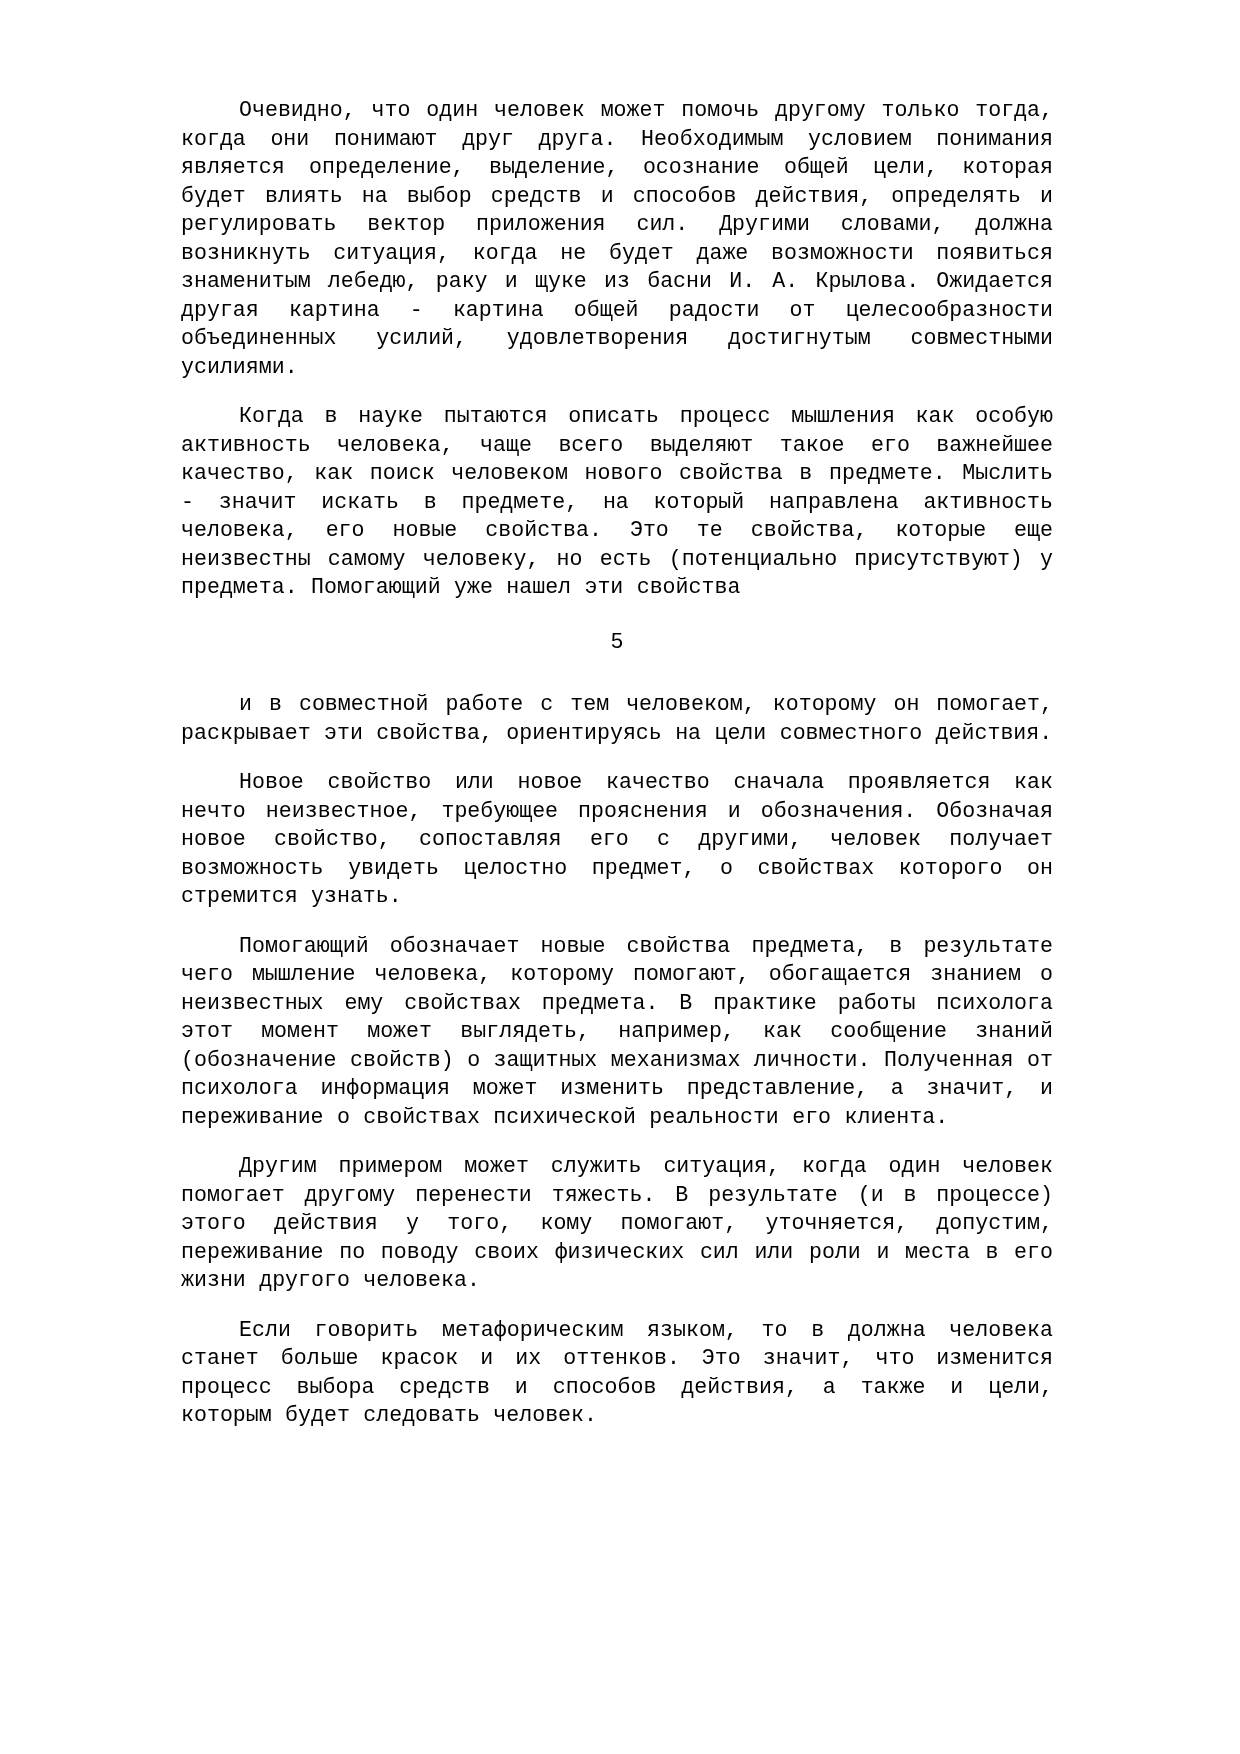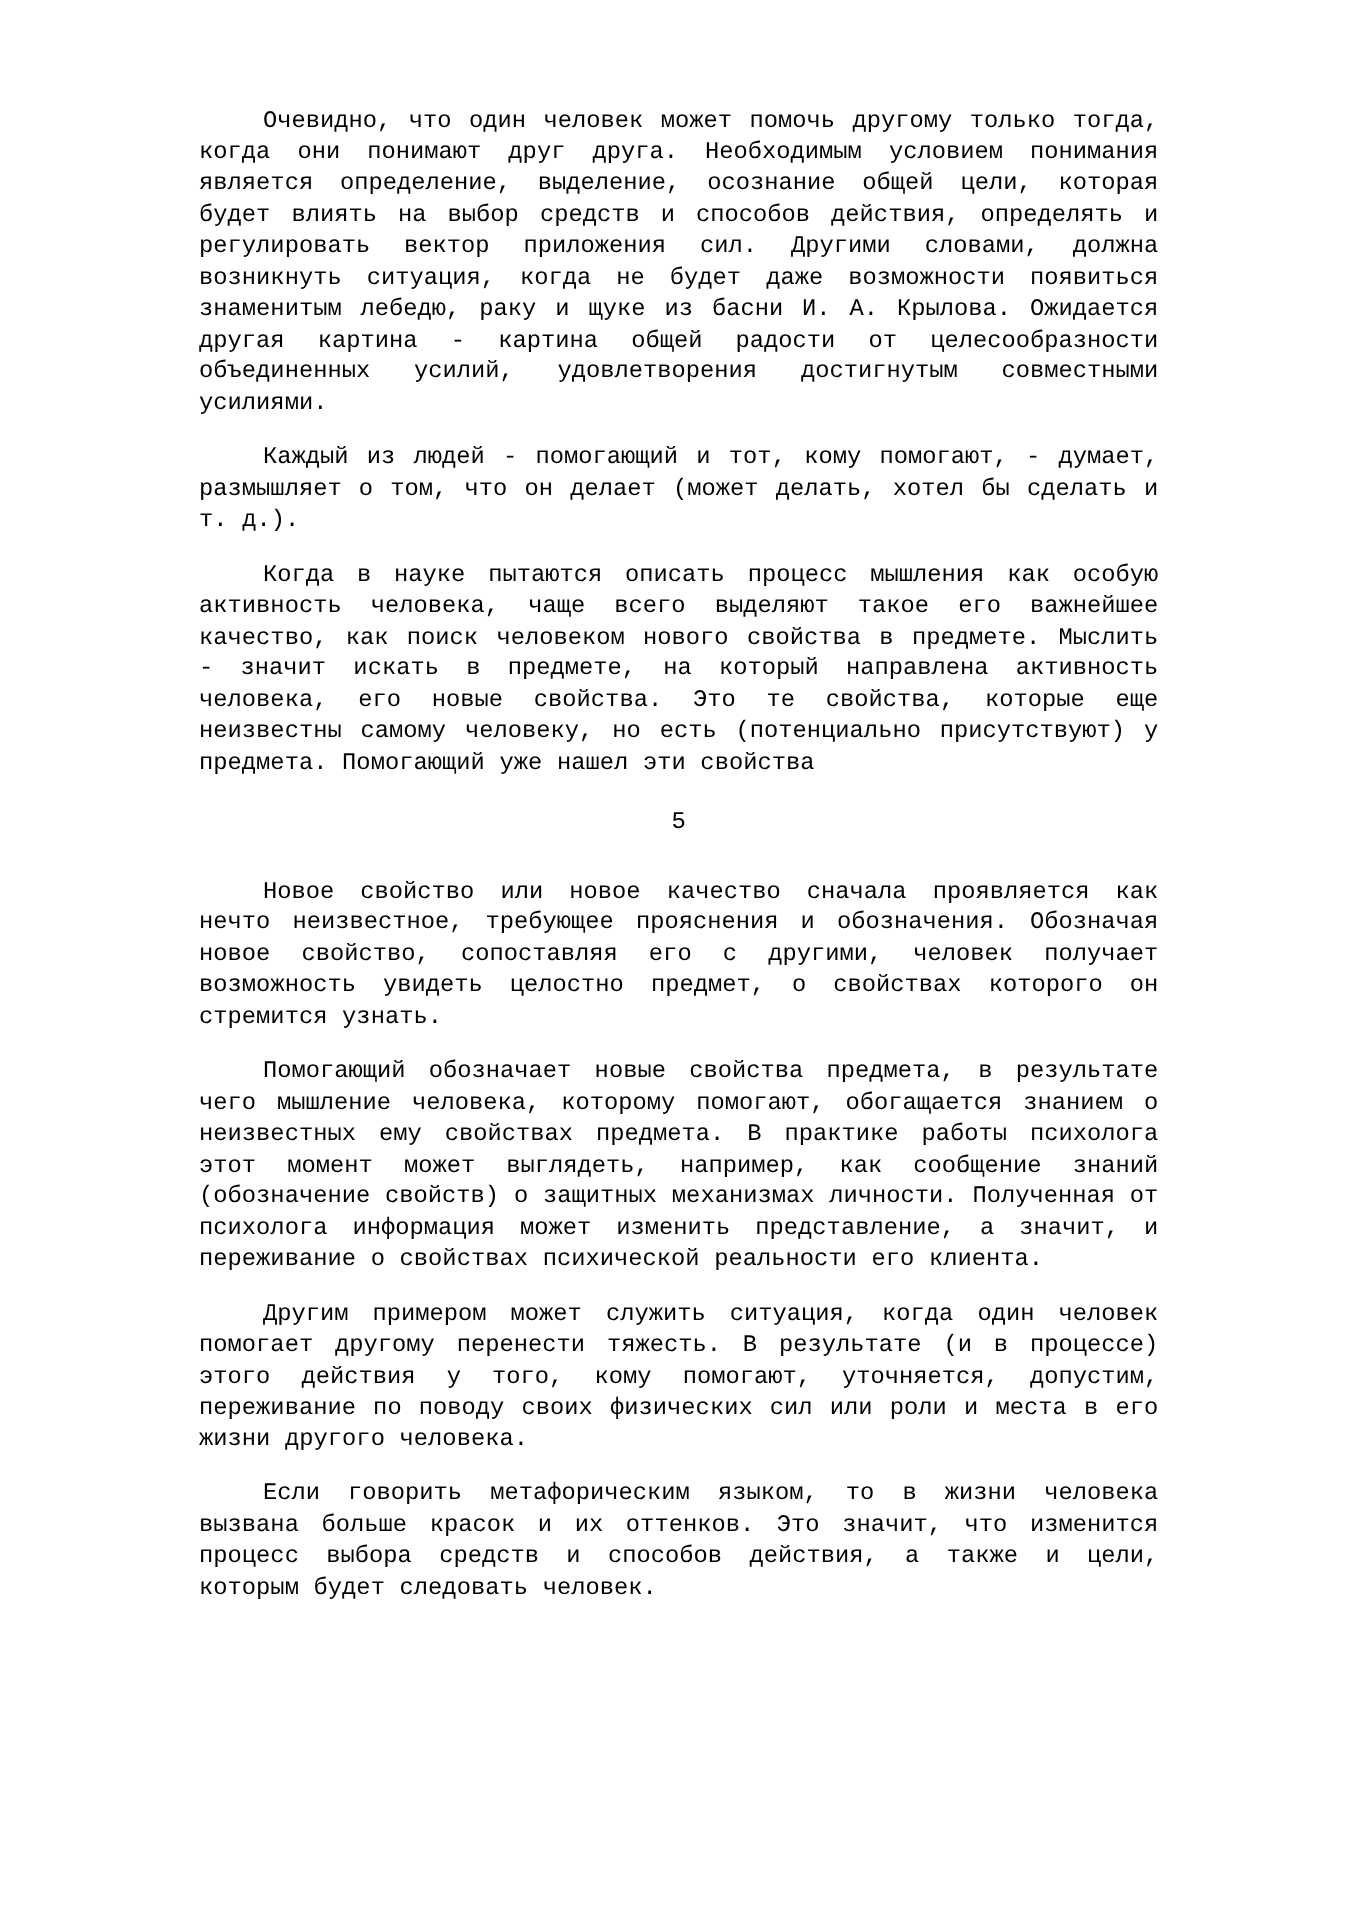--- a/index.html
+++ b/index.html
@@ -51,30 +51,30 @@
 </style>
 </head>
 <body>
 
 <div class="page">
   <div class="text-column">
 
     <p class="para">Очевидно, что один человек может помочь другому только тогда, когда они понимают друг друга. Необходимым условием понимания является определение, выделение, осознание общей цели, которая будет влиять на выбор средств и способов действия, определять и регулировать вектор приложения сил. Другими словами, должна возникнуть ситуация, когда не будет даже возможности появиться знаменитым лебедю, раку и щуке из басни И. А. Крылова. Ожидается другая картина - картина общей радости от целесообразности объединенных усилий, удовлетворения достигнутым совместными усилиями.</p>
 
 
-    <p class="para">Каждый из людей - помогающий и тот, кому помогают, - думает, размышляет о том, что он делает (может делать, хотел бы сделать и т. д.).</p>
 
     <p class="para">Когда в науке пытаются описать процесс мышления как особую активность человека, чаще всего выделяют такое его важнейшее качество, как поиск человеком нового свойства в предмете. Мыслить - значит искать в предмете, на который направлена активность человека, его новые свойства. Это те свойства, которые еще неизвестны самому человеку, но есть (потенциально присутствуют) у предмета. Помогающий уже нашел эти свойства</p>
 
     <div class="page-number">5</div>
 
+    <p class="para continuation">и в совместной работе с тем человеком, которому он помогает, раскрывает эти свойства, ориентируясь на цели совместного действия.</p>
 
     <p class="para">Новое свойство или новое качество сначала проявляется как нечто неизвестное, требующее прояснения и обозначения. Обозначая новое свойство, сопоставляя его с другими, человек получает возможность увидеть целостно предмет, о свойствах которого он стремится узнать.</p>
 
     <p class="para">Помогающий обозначает новые свойства предмета, в результате чего мышление человека, которому помогают, обогащается знанием о неизвестных ему свойствах предмета. В практике работы психолога этот момент может выглядеть, например, как сообщение знаний (обозначение свойств) о защитных механизмах личности. Полученная от психолога информация может изменить представление, а значит, и переживание о свойствах психической реальности его клиента.</p>
 
     <p class="para">Другим примером может служить ситуация, когда один человек помогает другому перенести тяжесть. В результате (и в процессе) этого действия у того, кому помогают, уточняется, допустим, переживание по поводу своих физических сил или роли и места в его жизни другого человека.</p>
 
 
-    <p class="para">Если говорить метафорическим языком, то в жизни человека вызвана больше красок и их оттенков. Это значит, что изменится процесс выбора средств и способов действия, а также и цели, которым будет следовать человек.</p>
+    <p class="para">Если говорить метафорическим языком, то в должна человека станет больше красок и их оттенков. Это значит, что изменится процесс выбора средств и способов действия, а также и цели, которым будет следовать человек.</p>
 
   </div>
 </div>
 
 </body></html>

